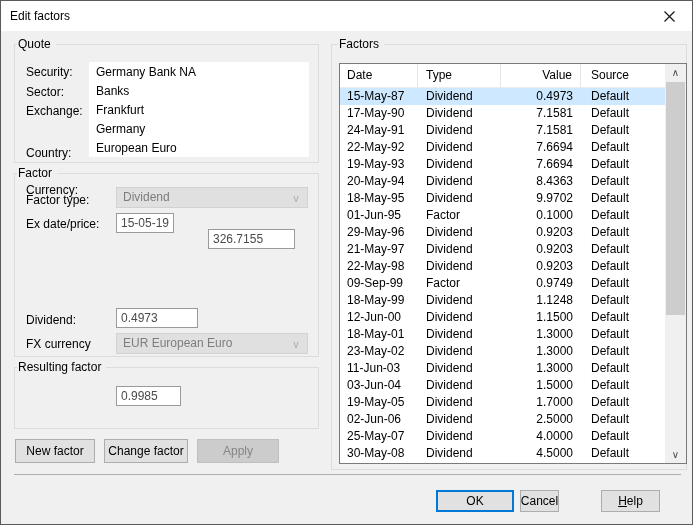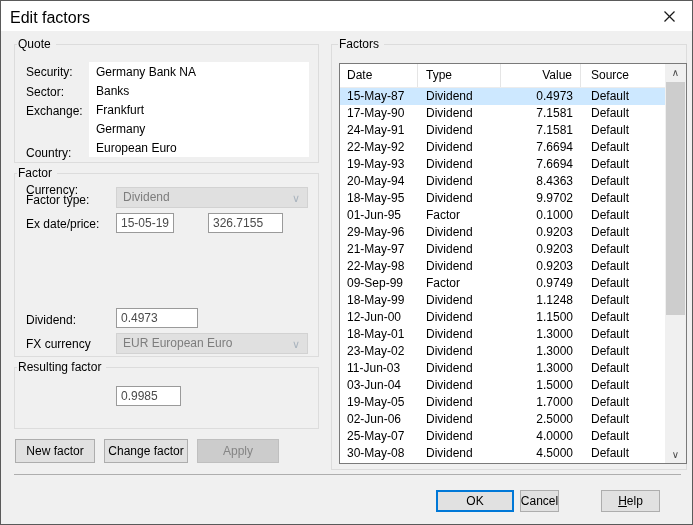--- a/index.html
+++ b/index.html
@@ -4,21 +4,21 @@
 <style>
   * { margin:0; padding:0; box-sizing:border-box; }
   html,body { width:693px; height:525px; }
   body { font-family:"Liberation Sans","DejaVu Sans",sans-serif; font-size:12px; color:#000; }
 
   .dialog { position:relative; width:693px; height:525px; background:#f0f0f0;
             border:1px solid #5a5a5a; overflow:hidden; }
 
   
   .titlebar { position:absolute; top:0; left:0; right:0; height:30px; background:#ffffff; }
-  .title-text { position:absolute; left:9px; top:8px; font-size:16px; color:#000; }
+  .title-text { position:absolute; left:9px; top:8px; font-size:12px; color:#000; }
   .close-btn { position:absolute; top:0; right:0; width:45px; height:30px; cursor:pointer;
                display:flex; align-items:center; justify-content:center; }
 
   
   .groupbox { position:absolute; border:1px solid #dcdcdc; }
   .group-label { position:absolute; top:-8px; left:2px; background:#f0f0f0;
                  padding:0 5px 0 1px; font-size:12px; color:#000; line-height:14px; }
 
   .field-label { position:absolute; font-size:12px; color:#000; white-space:nowrap; }
 
@@ -113,21 +113,21 @@
   </div>
 
   <span class="field-label" style="left:25px; top:192px;">Factor type:</span>
   <div class="combo" style="left:115px; top:186px; width:192px;">
     <span>Dividend</span>
     <span class="chev">∨</span>
   </div>
 
   <span class="field-label" style="left:25px; top:216px;">Ex date/price:</span>
   <input class="tfield" style="left: 115px; top: 212px; width: 58px;" value="15-05-1987">
-  <input class="tfield" style="left: 207px; top: 212px; width: 75px;" value="326.7155">
+  <input class="tfield" style="left: 207px; top: 228px; width: 87px;" value="326.7155">
 
   <span class="field-label" style="left:25px; top:312px;">Dividend:</span>
   <input class="tfield" style="left: 115px; top: 307px; width: 82px;" value="0.4973">
 
   <span class="field-label" style="left:25px; top:336px;">FX currency</span>
   <div class="combo" style="left:115px; top:332px; width:192px;">
     <span>EUR European Euro</span>
     <span class="chev">∨</span>
   </div>
 

